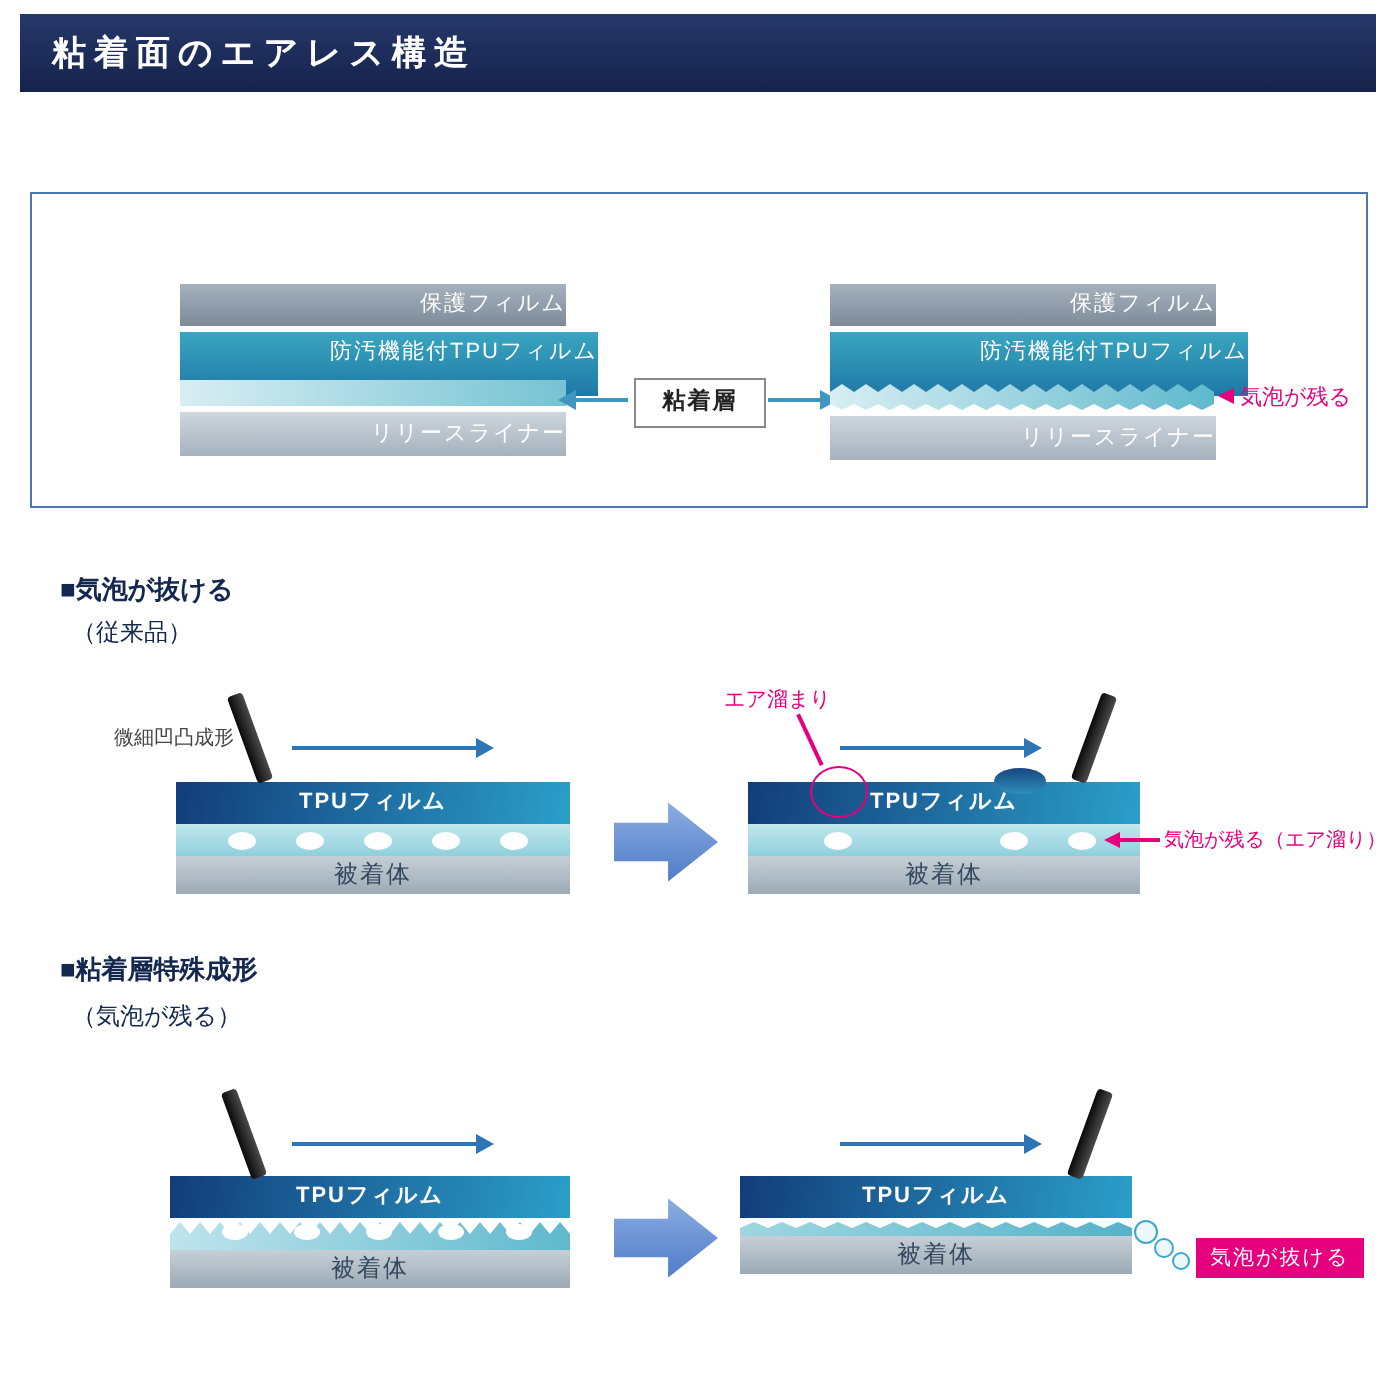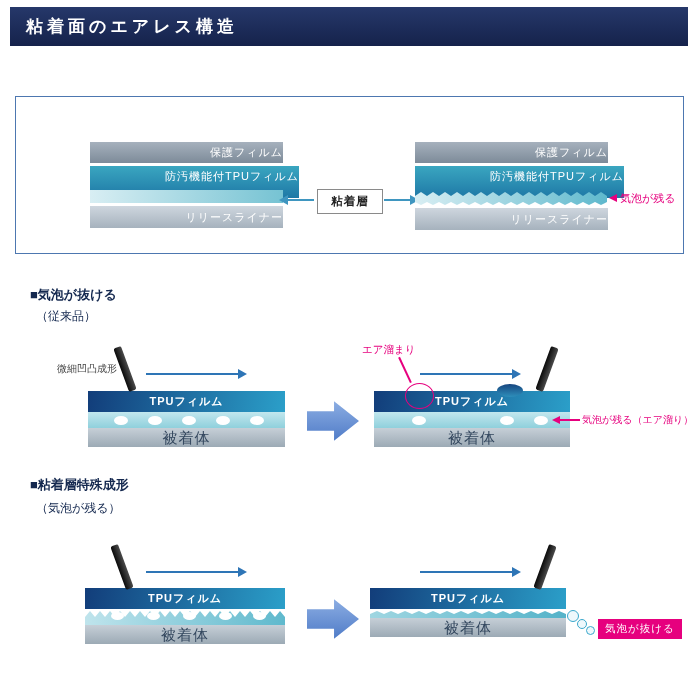--- a/index.html
+++ b/index.html
@@ -61,21 +61,21 @@
   .sec-sh { position:absolute; color:#14284f; font-size:12px; white-space:nowrap; }
 
   
   .d-film { position:absolute; left:0; width:100%; height:21px; line-height:21px;
             background:linear-gradient(100deg,#123d7a 0%,#2b9fc9 100%);
             color:#fff; font-size:11px; font-weight:600; text-align:center; letter-spacing:1px; }
   .d-adh  { position:absolute; left:0; width:100%; height:16px;
             background:linear-gradient(180deg,#c2e7ee,#8fd0dc); }
   .d-sub  { position:absolute; left:0; width:100%; height:19px; line-height:19px;
             background:linear-gradient(180deg,#c6cfd7,#9caab5);
-            color:#33475e; font-size:15px; text-align:center; letter-spacing:1px; }
+            color:#33475e; font-size:12px; text-align:center; letter-spacing:1px; }
 
   .bubble { position:absolute; width:14px; height:9px; background:#fff; border-radius:50%; z-index:2; }
   .bump   { position:absolute; width:26px; height:13px; border-radius:50%; z-index:2;
             background:linear-gradient(180deg,#17457f,#2e8fbb); }
   .squeegee { position:absolute; width:8px; height:46px; border-radius:2px; z-index:4;
               background:linear-gradient(90deg,#0a0a0a,#4b4b4b); }
   .block-arrow { position:absolute; width:52px; height:44px;
                  background:linear-gradient(180deg,#8fb0e4,#4d79c6);
                  clip-path:polygon(0% 28%,52% 28%,52% 5%,100% 50%,52% 95%,52% 72%,0% 72%); }
   .ebubble { position:absolute; border:1.5px solid #3aa8cc; background:#eef8fc; border-radius:50%; z-index:2; }

